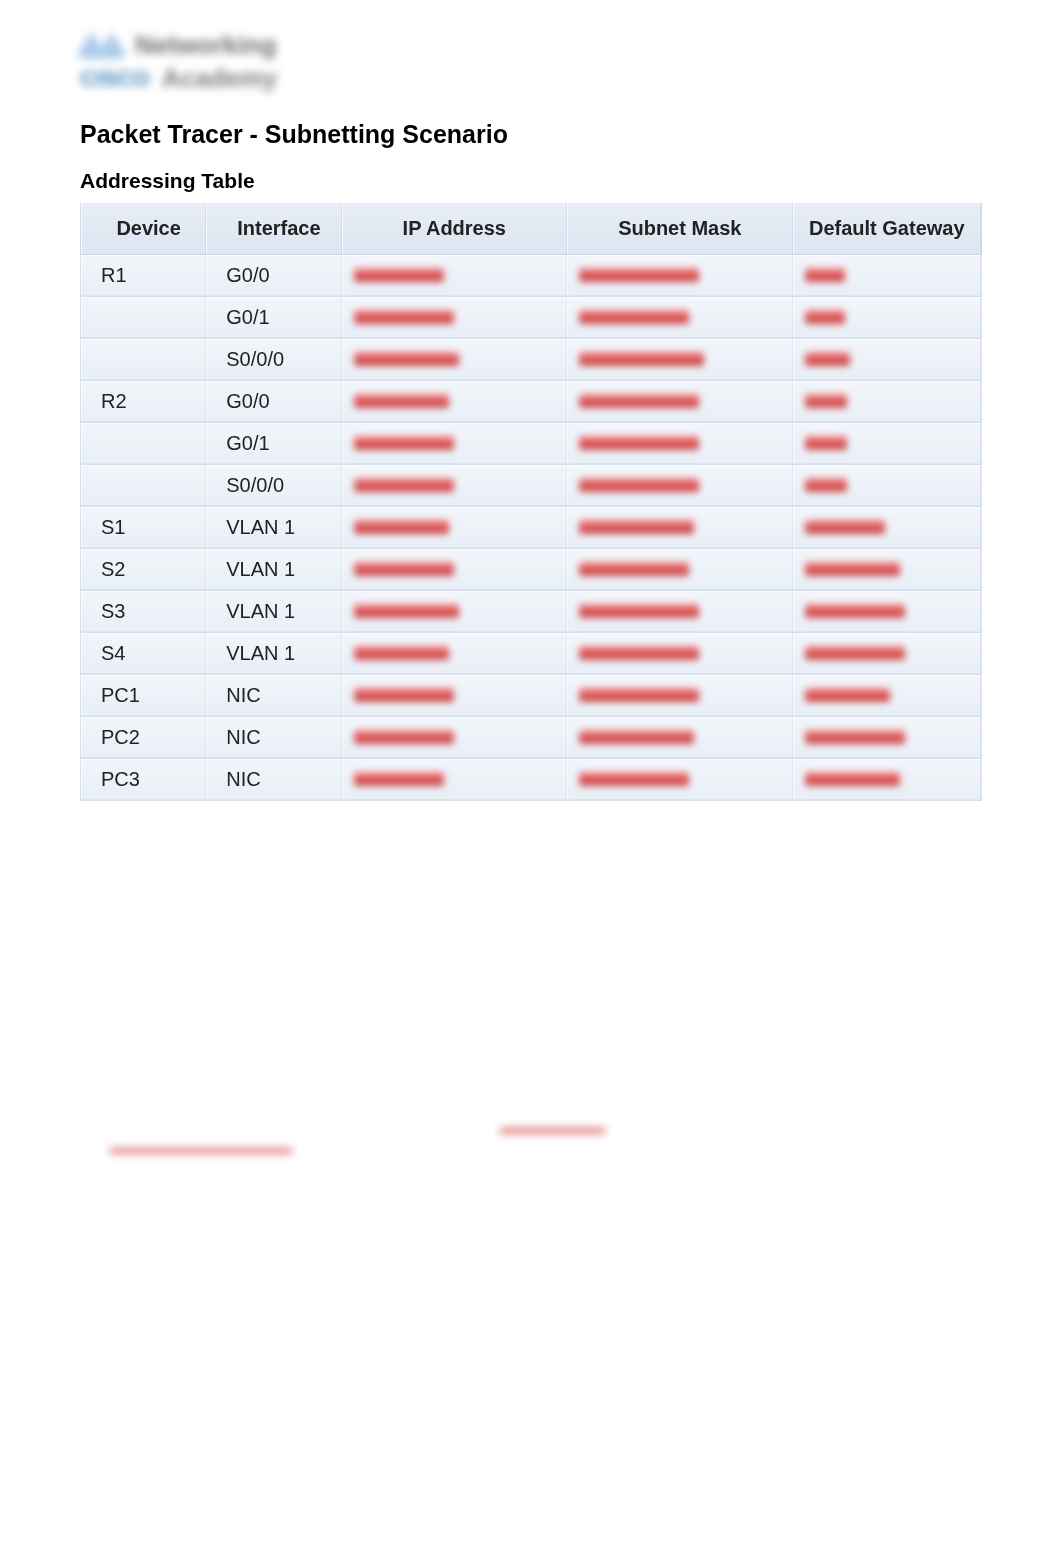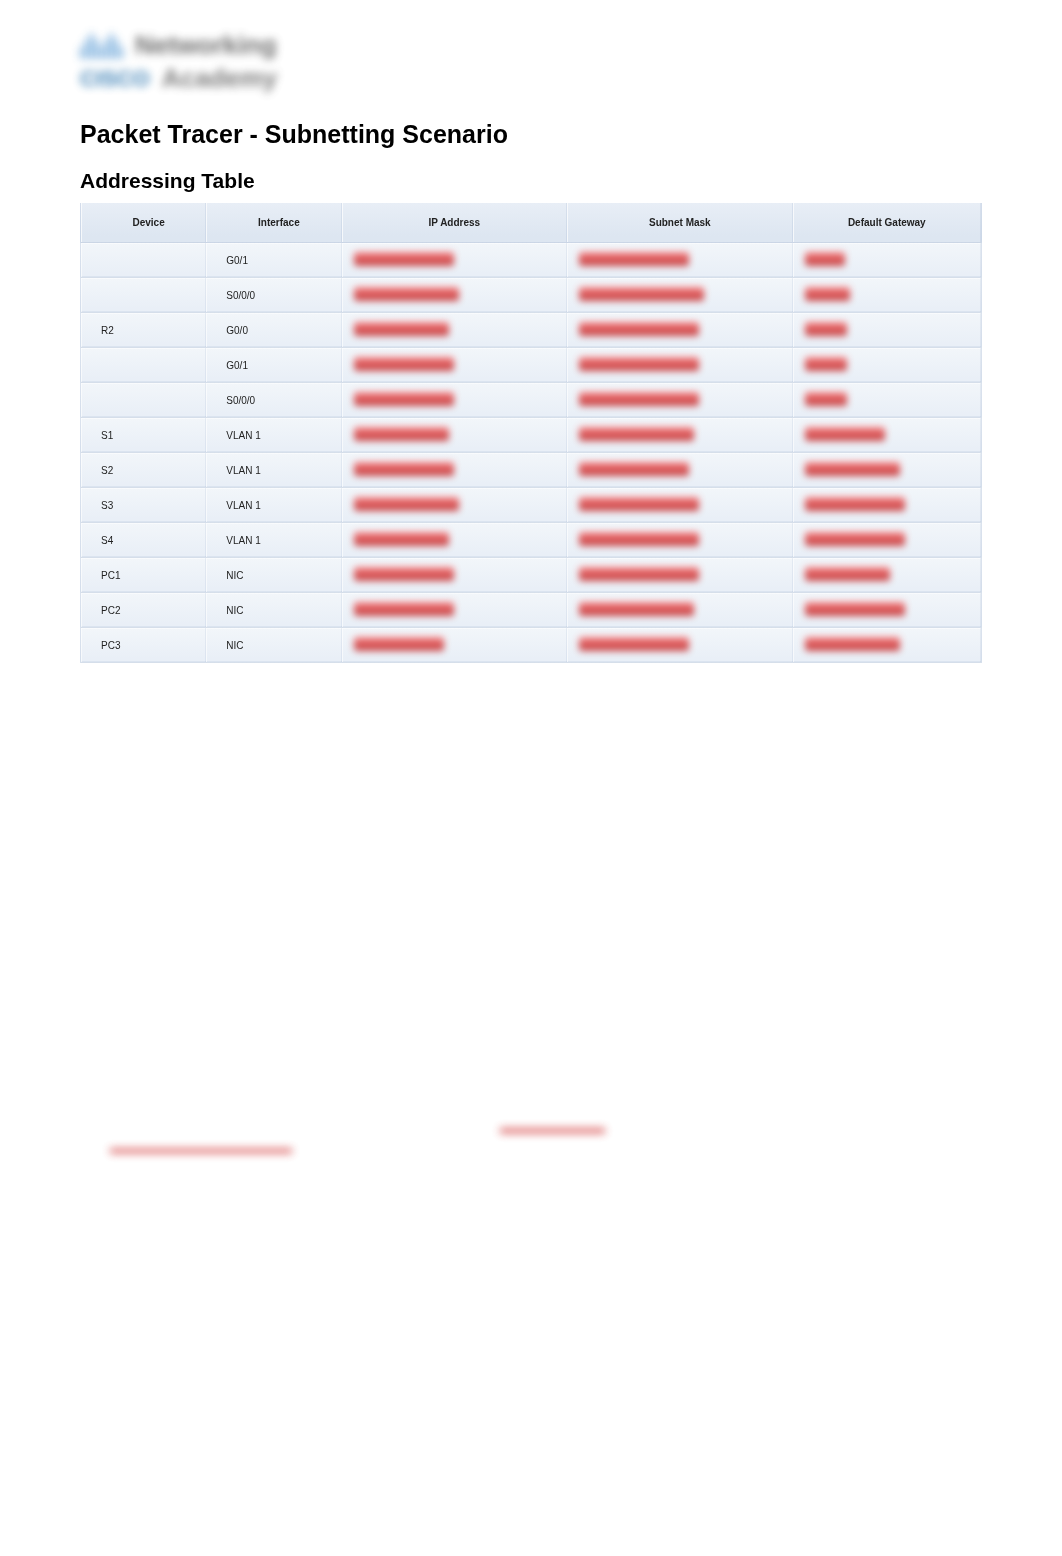--- a/index.html
+++ b/index.html
@@ -69,21 +69,21 @@
     font-weight: 700;
     margin: 20px 0 10px 0;
     color: #000;
   }
 
   table.addr {
     width: 100%;
     max-width: 902px;
     border-collapse: separate;
     border-spacing: 0;
-    font-size: 10px;
+    font-size: 20px;
   }
   table.addr thead th {
     text-align: center;
     font-weight: 700;
     color: #222;
     padding: 14px 10px;
     position: relative;
     border-bottom: 1px solid rgba(150,170,200,0.35);
   }
   table.addr tbody td {
@@ -175,20 +175,27 @@
       <tr>
         <th class="hdr-cell col-device">Device</th>
         <th class="hdr-cell col-iface">Interface</th>
         <th class="hdr-cell col-ip">IP Address</th>
         <th class="hdr-cell col-mask">Subnet Mask</th>
         <th class="hdr-cell col-gw">Default Gateway</th>
       </tr>
     </thead>
     <tbody id="addr-body">
         <tr>
+          <td class="cell col-device">R1</td>
+          <td class="cell col-iface">G0/0</td>
+          <td class="cell col-ip"><span class="blur-pill" style="width: 90px;"></span></td>
+          <td class="cell col-mask"><span class="blur-pill" style="width: 120px;"></span></td>
+          <td class="cell col-gw"><span class="blur-pill" style="width: 40px;"></span></td>
+        </tr>
+        <tr>
           <td class="cell col-device"></td>
           <td class="cell col-iface">G0/1</td>
           <td class="cell col-ip"><span class="blur-pill" style="width: 100px;"></span></td>
           <td class="cell col-mask"><span class="blur-pill" style="width: 110px;"></span></td>
           <td class="cell col-gw"><span class="blur-pill" style="width: 40px;"></span></td>
         </tr>
         <tr>
           <td class="cell col-device"></td>
           <td class="cell col-iface">S0/0/0</td>
           <td class="cell col-ip"><span class="blur-pill" style="width: 105px;"></span></td>

